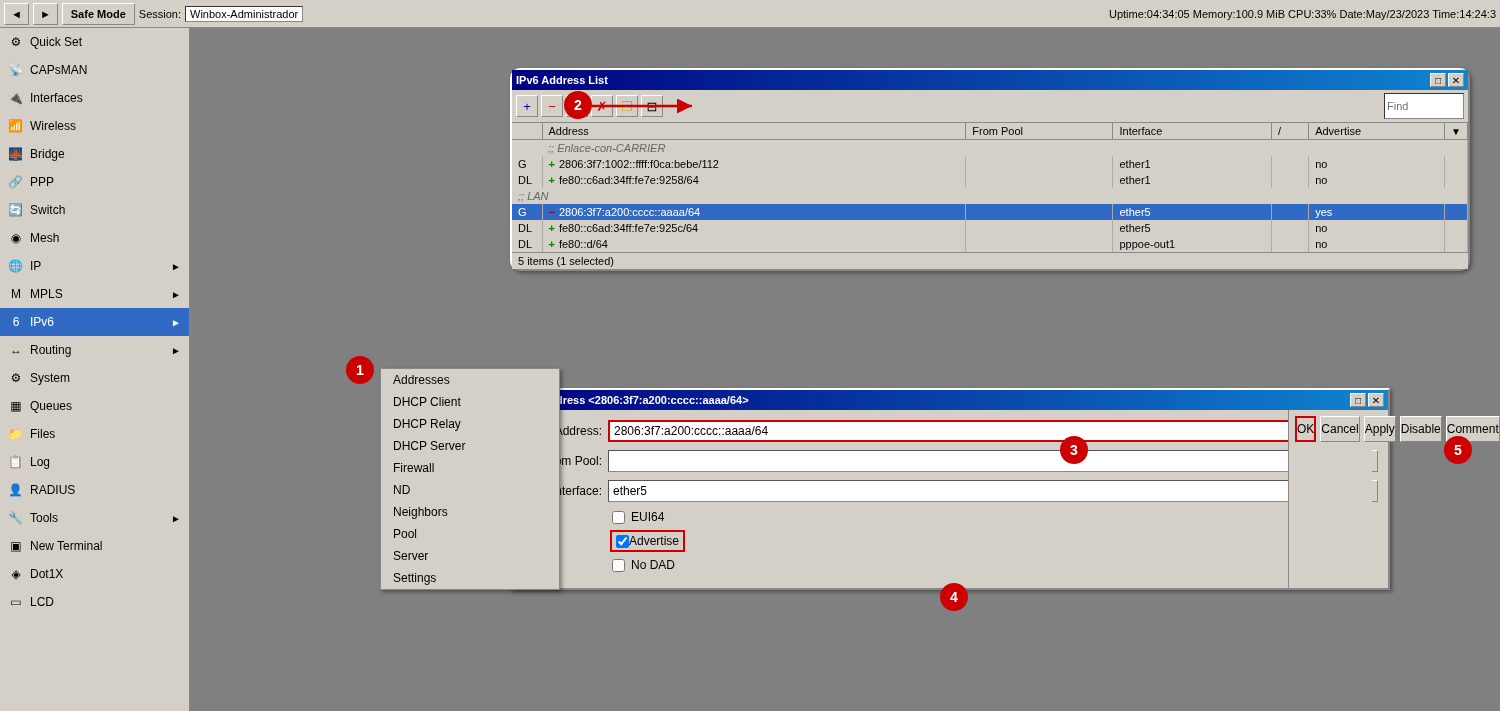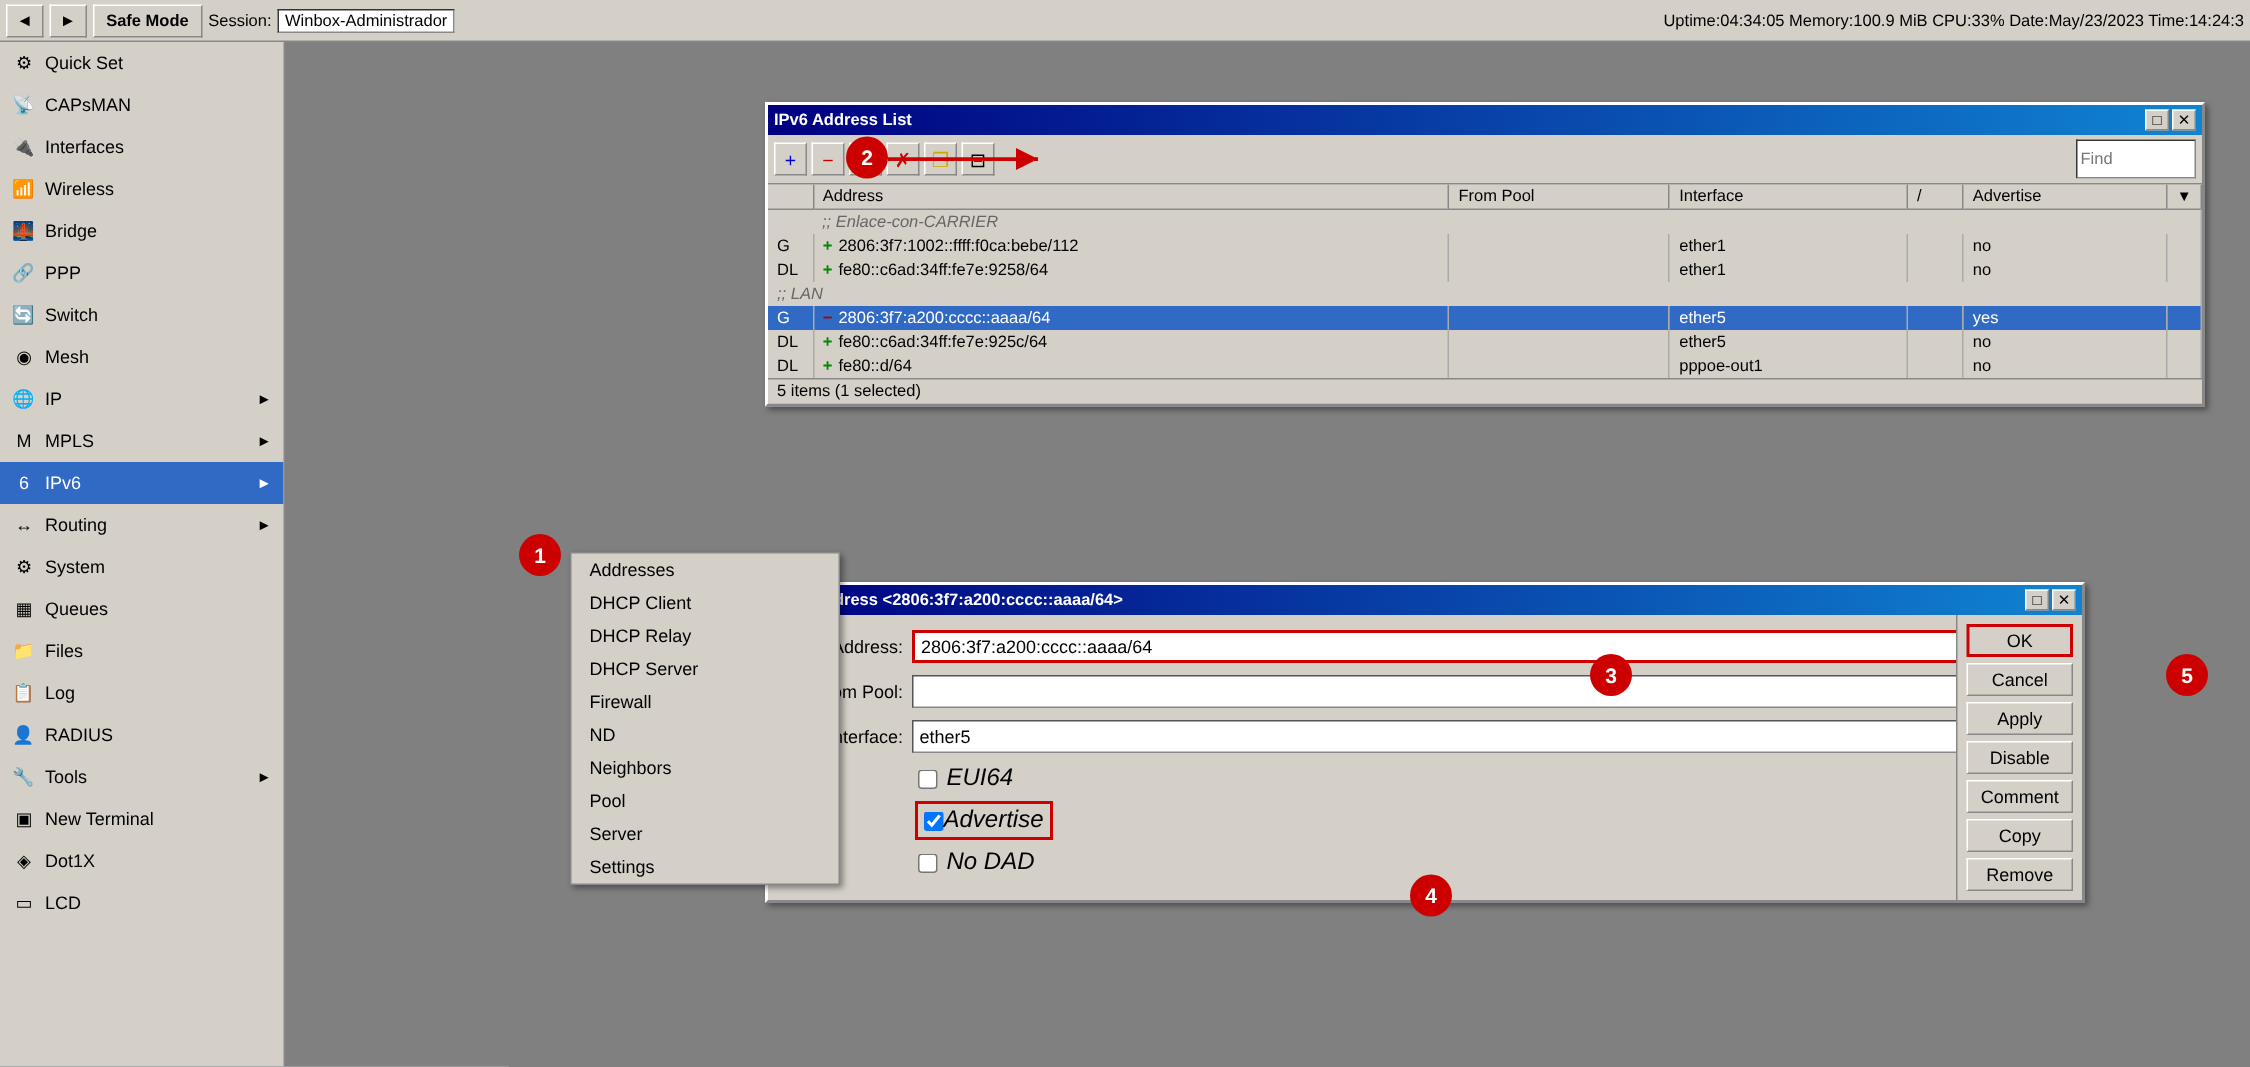--- a/index.html
+++ b/index.html
@@ -147,20 +147,21 @@
       align-items: center;
       justify-content: center;
       color: #000;
     }
 
     
     .ipv6-list-window {
       top: 40px;
       left: 320px;
       width: 960px;
+      border-radius: 10px;
     }
     .toolbar {
       display: flex;
       align-items: center;
       padding: 3px 4px;
       gap: 3px;
       background: #d4d0c8;
       border-bottom: 1px solid #888;
     }
     .toolbar-btn {
@@ -280,33 +281,31 @@
       margin-bottom: 6px;
       margin-left: 90px;
       gap: 6px;
     }
     .form-checkbox {
       width: 13px;
       height: 13px;
       cursor: pointer;
     }
     .checkbox-label {
-      font-size: 16px;
-      font-style: italic;
+      font-size: 12px;
     }
     .button-panel {
       position: absolute;
-      right: 0;
+      right: 16px;
       top: 0;
       bottom: 0;
       width: 84px;
       background: #d4d0c8;
       border-left: 1px solid #888;
       display: flex;
-      flex-direction: column;
       padding: 6px;
       gap: 4px;
     }
     .action-btn {
       height: 26px;
       background: #d4d0c8;
       border: 1px solid #888;
       border-top-color: #fff;
       border-left-color: #fff;
       font-size: 12px;

